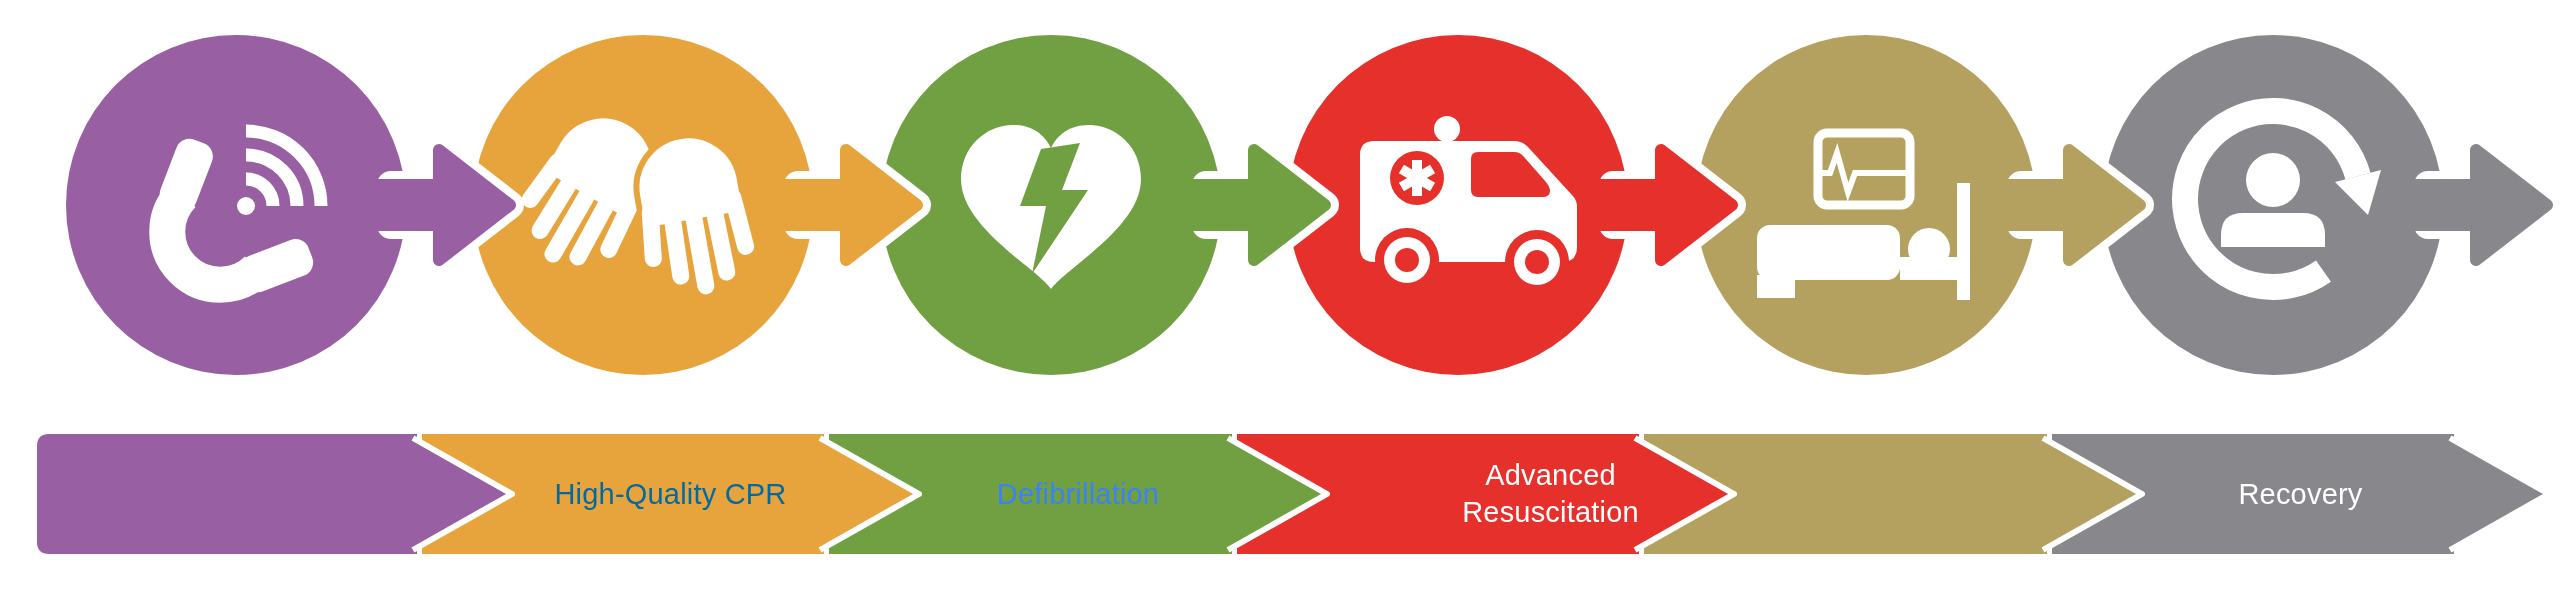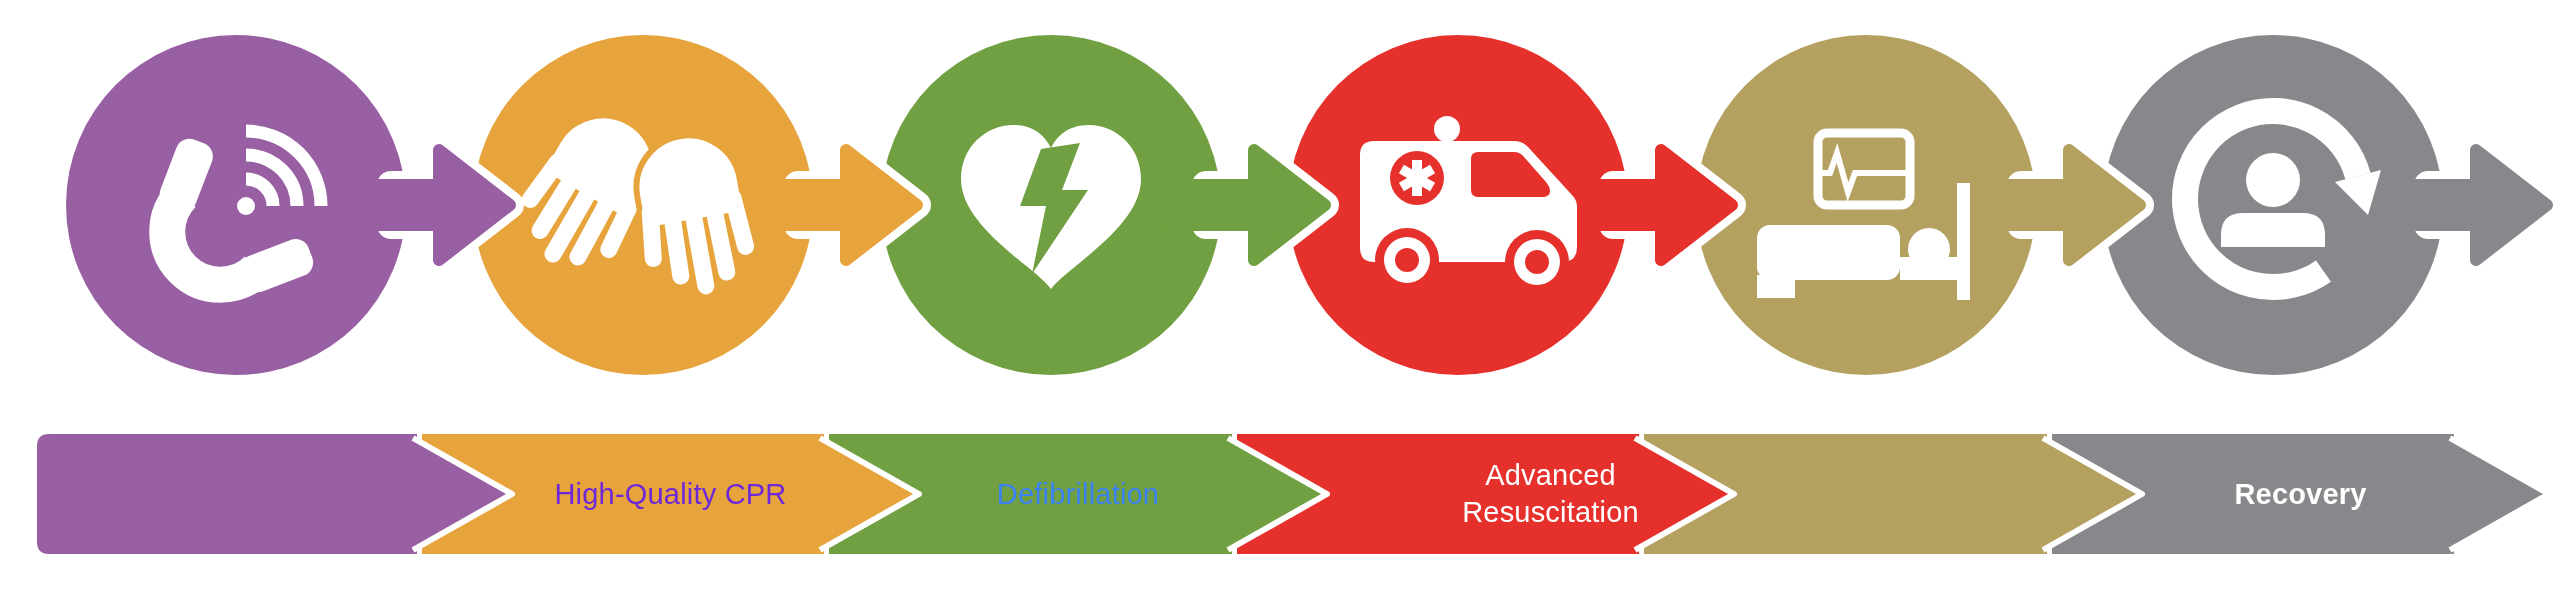--- a/index.html
+++ b/index.html
@@ -137,18 +137,18 @@
 
     <path fill="currentColor" stroke="#ffffff" stroke-width="6" stroke-linejoin="round" d="M 413,438 L 512,494 L 413,550" color="#995FA3"></path>
     <path fill="currentColor" stroke="#ffffff" stroke-width="6" stroke-linejoin="round" d="M 820,438 L 919,494 L 820,550" color="#E8A43C"></path>
     <path fill="currentColor" stroke="#ffffff" stroke-width="6" stroke-linejoin="round" d="M 1228,438 L 1327,494 L 1228,550" color="#70A041"></path>
     <path fill="currentColor" stroke="#ffffff" stroke-width="6" stroke-linejoin="round" d="M 1635,438 L 1734,494 L 1635,550" color="#E6302C"></path>
     <path fill="currentColor" stroke="#ffffff" stroke-width="6" stroke-linejoin="round" d="M 2043,438 L 2142,494 L 2043,550" color="#B4A160"></path>
     <path fill="currentColor" stroke="#ffffff" stroke-width="6" stroke-linejoin="round" d="M 2450,438 L 2549,494 L 2450,550" color="#88878B"></path>
   </g>
 </svg>
 
-  <div class="step-label" style="left: 422px; width: 497px; color: #6d28d9;">High-Quality CPR</div>
+  <div class="step-label" style="left: 422px; width: 497px; color: #0369a1;">High-Quality CPR</div>
   <div class="step-label" style="left: 829px; width: 498px; color: #3b82f6;">Defibrillation</div>
   <div class="step-label" style="left: 1302px; width: 497px; color: rgb(255, 255, 255);">Advanced
 Resuscitation</div>
-  <div class="step-label" style="left: 2052px; width: 497px; color: rgb(255, 255, 255); font-weight: bold;">Recovery</div>
+  <div class="step-label" style="left: 2052px; width: 497px; color: rgb(255, 255, 255);">Recovery</div>
 </div>
 
 </body></html>

